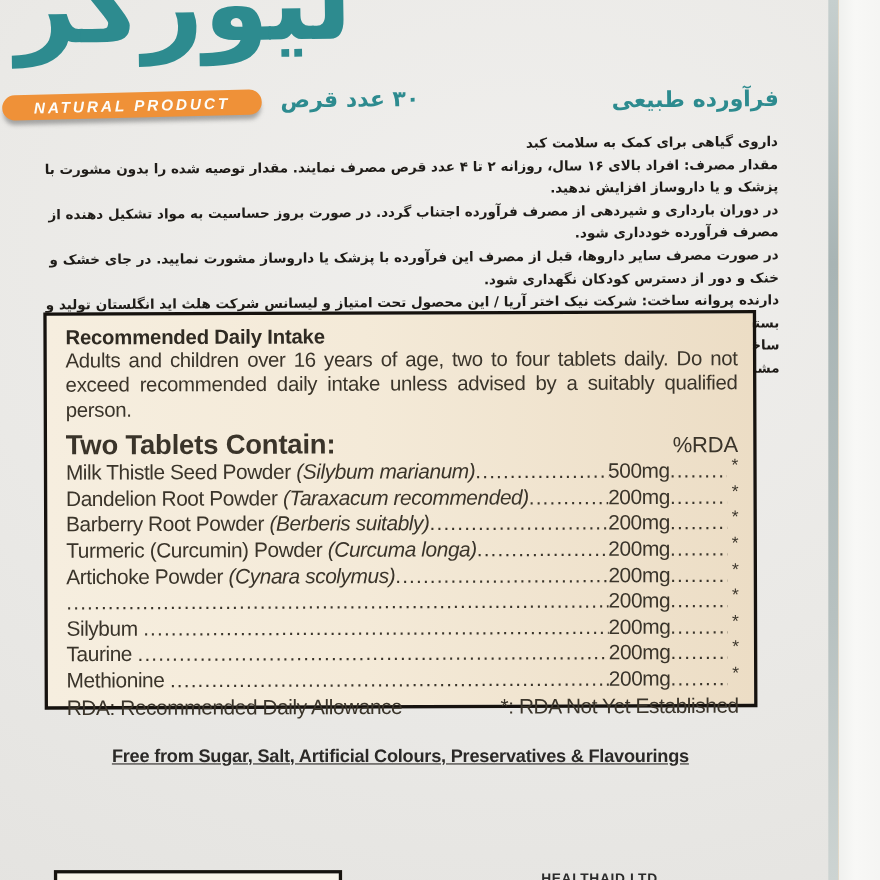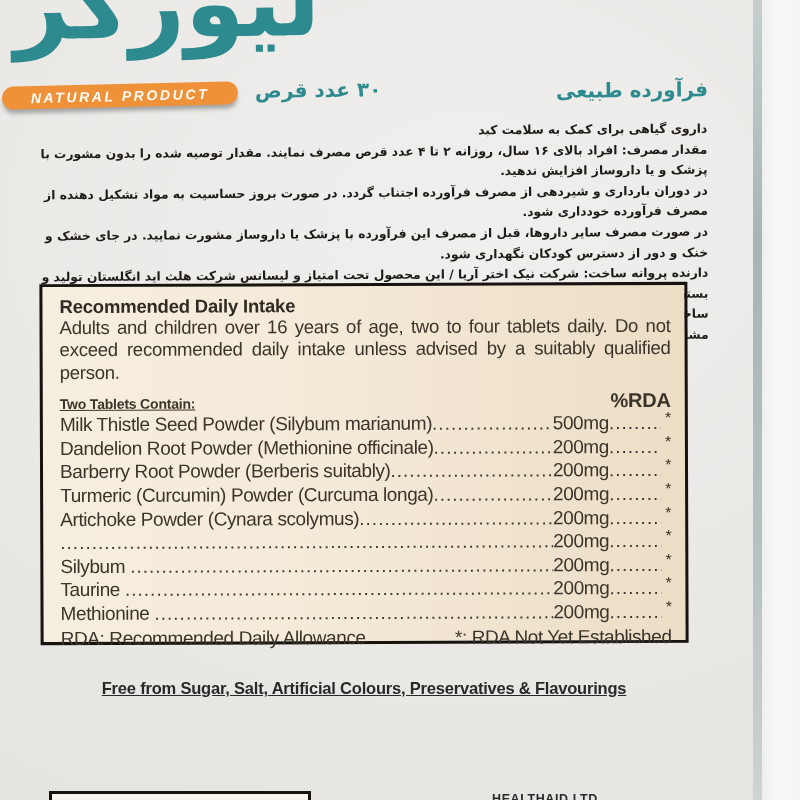--- a/index.html
+++ b/index.html
@@ -71,26 +71,26 @@
     border:3px solid #16120e;
     background:linear-gradient(90deg,#f6eedf 0%, #f4ead8 45%, #ecddc5 100%);
     padding:9px 14px 6px 17px;
     color:#3a342a;
     transform:rotate(-0.2deg);
   }
   .rdi-title { font-weight:bold; font-size:18.5px; line-height:21px; color:#2f2a22; letter-spacing:-0.2px; }
   .rdi-desc  { font-size:18.6px; line-height:22.4px; text-align:justify; letter-spacing:-0.3px; }
 
   .tbl-header { display:flex; align-items:baseline; margin-top:7px; }
-  .tbl-header .left  { font-weight:bold; font-size:14px; letter-spacing:-0.2px;text-decoration:underline; }
-  .tbl-header .right { font-weight:bold; font-size:20px; margin-left:auto; letter-spacing:-0.2px; }
+  .tbl-header .left  { font-weight:bold; font-size:25px; letter-spacing:-0.2px; }
+  .tbl-header .right { font-weight:normal; font-size:20px; margin-left:auto; letter-spacing:-0.2px; }
 
   .ing-row { display:flex; align-items:baseline; height:23.6px; font-size:19px; letter-spacing:-0.4px; white-space:nowrap; }
   .ing-name  { flex:0 0 auto; }
-  .latin { margin-left:5px;text-align:right; }
+  .latin { font-style:italic; margin-left:5px;text-align:right; }
   .leader { flex:1 1 0; min-width:0; overflow:hidden; }
   .leader::after, .leader2::after {
     content:"....................................................................................................";
     letter-spacing:1px;
   }
   .amount { flex:0 0 auto; }
   .leader2 { flex:0 0 52px; overflow:hidden; }
   .star { flex:0 0 10px; position:relative; top:-6px; font-size:16px; text-align:right; }
 
   .tbl-foot { display:flex; align-items:baseline; font-size:19px; letter-spacing:-0.4px; margin-top:1px; }
@@ -149,21 +149,21 @@
       </div>
 
       <div class="ing-row">
         <span class="ing-name"><span>Milk Thistle Seed Powder</span><span class="latin">(Silybum marianum)</span></span>
         <span class="leader"></span>
         <span class="amount">500mg</span>
         <span class="leader2"></span>
         <span class="star">*</span>
       </div>
       <div class="ing-row">
-        <span class="ing-name"><span>Dandelion Root Powder</span><span class="latin">(Methionine officinale)</span></span>
+        <span class="ing-name"><span>Dandelion Root Powder</span><span class="latin">(Taraxacum recommended)</span></span>
         <span class="leader"></span>
         <span class="amount">200mg</span>
         <span class="leader2"></span>
         <span class="star">*</span>
       </div>
       <div class="ing-row">
         <span class="ing-name"><span>Barberry Root Powder</span><span class="latin">(Berberis suitably)</span></span>
         <span class="leader"></span>
         <span class="amount">200mg</span>
         <span class="leader2"></span>

